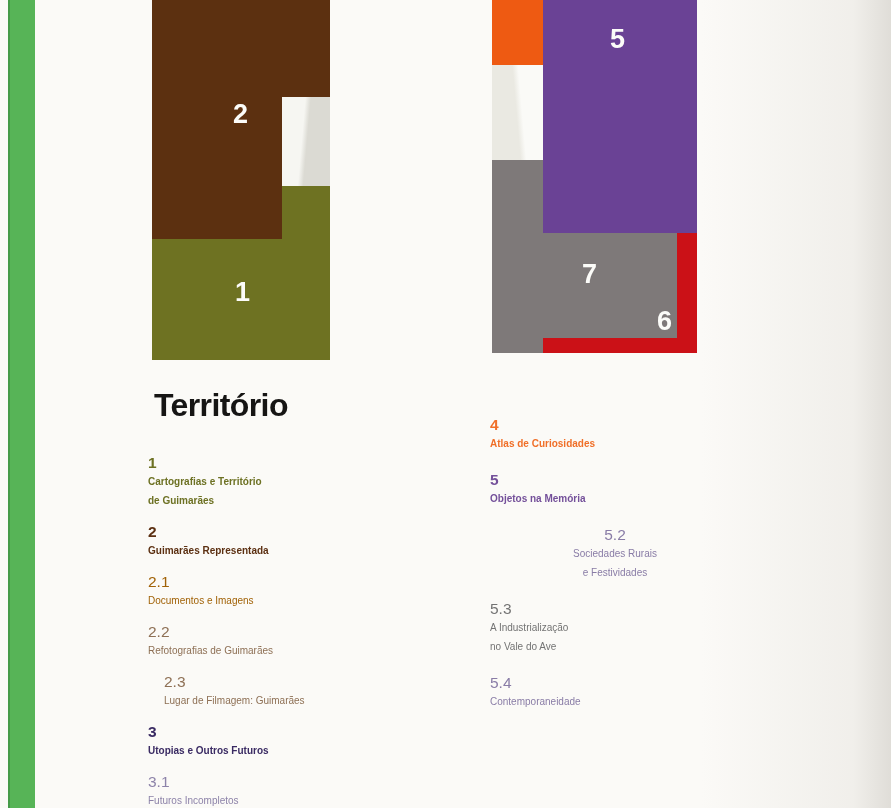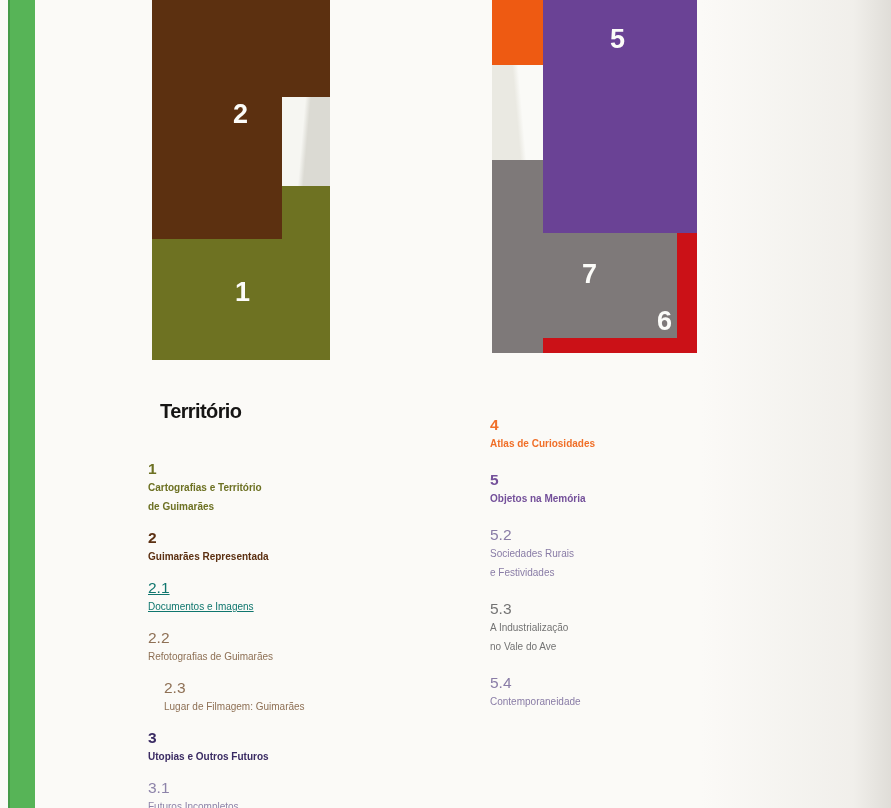--- a/index.html
+++ b/index.html
@@ -14,21 +14,21 @@
   .comp{position:absolute;}
   .comp .rect{position:absolute;}
   #comp-territorio{left:152px;top:0;width:178px;height:360px;}
   #comp-comunidade{left:492px;top:0;width:205px;height:353px;}
   .block-num{position:absolute;font-size:27px;font-weight:bold;line-height:27px;letter-spacing:-0.5px;}
 
   
   .col{position:absolute;width:250px;}
   #col-left{left:148px;top:384px;}
   #col-right{left:490px;top:382px;}
-  .col h2{margin:12px;font-size:20px;line-height:30px;font-weight:bold;letter-spacing:-0.6px;}
+  .col h2{margin:6px;font-size:32px;line-height:30px;font-weight:bold;letter-spacing:-0.6px;}
   .entries{margin-top:34px;}
   .entry{margin-bottom:13px;}
   #col-right .entry{margin-bottom:18px;}
   .entry .num{font-size:15.5px;line-height:18px;}
   .entry .title{font-size:10px;line-height:19px;white-space:pre-line;}
   .entry.bold .num,.entry.bold .title{font-weight:bold;}
 </style>
 </head>
 <body>
 
@@ -64,21 +64,21 @@
     <div class="entries">
       <div class="entry bold" style="color: rgb(109, 113, 35);">
         <div class="num">1</div>
         <div class="title">Cartografias e Território
 de Guimarães</div>
       </div>
       <div class="entry bold" style="color: rgb(92, 48, 18);">
         <div class="num">2</div>
         <div class="title">Guimarães Representada</div>
       </div>
-      <div class="entry" style="color: #0f766e; text-decoration: underline;">
+      <div class="entry" style="color: #a16207;">
         <div class="num">2.1</div>
         <div class="title">Documentos e Imagens</div>
       </div>
       <div class="entry" style="color: rgb(142, 112, 85);">
         <div class="num">2.2</div>
         <div class="title">Refotografias de Guimarães</div>
       </div>
       <div class="entry" style="color: rgb(142, 112, 85); margin-left: 16px;">
         <div class="num">2.3</div>
         <div class="title">Lugar de Filmagem: Guimarães</div>
@@ -97,21 +97,21 @@
   <div class="col" id="col-right">
     <div class="entries">
       <div class="entry bold" style="color: rgb(240, 111, 40);">
         <div class="num">4</div>
         <div class="title">Atlas de Curiosidades</div>
       </div>
       <div class="entry bold" style="color: rgb(116, 80, 154);">
         <div class="num">5</div>
         <div class="title">Objetos na Memória</div>
       </div>
-      <div class="entry" style="color: rgb(137, 124, 166);">
+      <div class="entry" style="color: rgb(137, 124, 166); text-align: center;">
         <div class="num">5.2</div>
         <div class="title">Sociedades Rurais
 e Festividades</div>
       </div>
       <div class="entry" style="color: #737373;">
         <div class="num">5.3</div>
         <div class="title">A Industrialização
 no Vale do Ave</div>
       </div>
       <div class="entry" style="color: rgb(137, 124, 166);">

